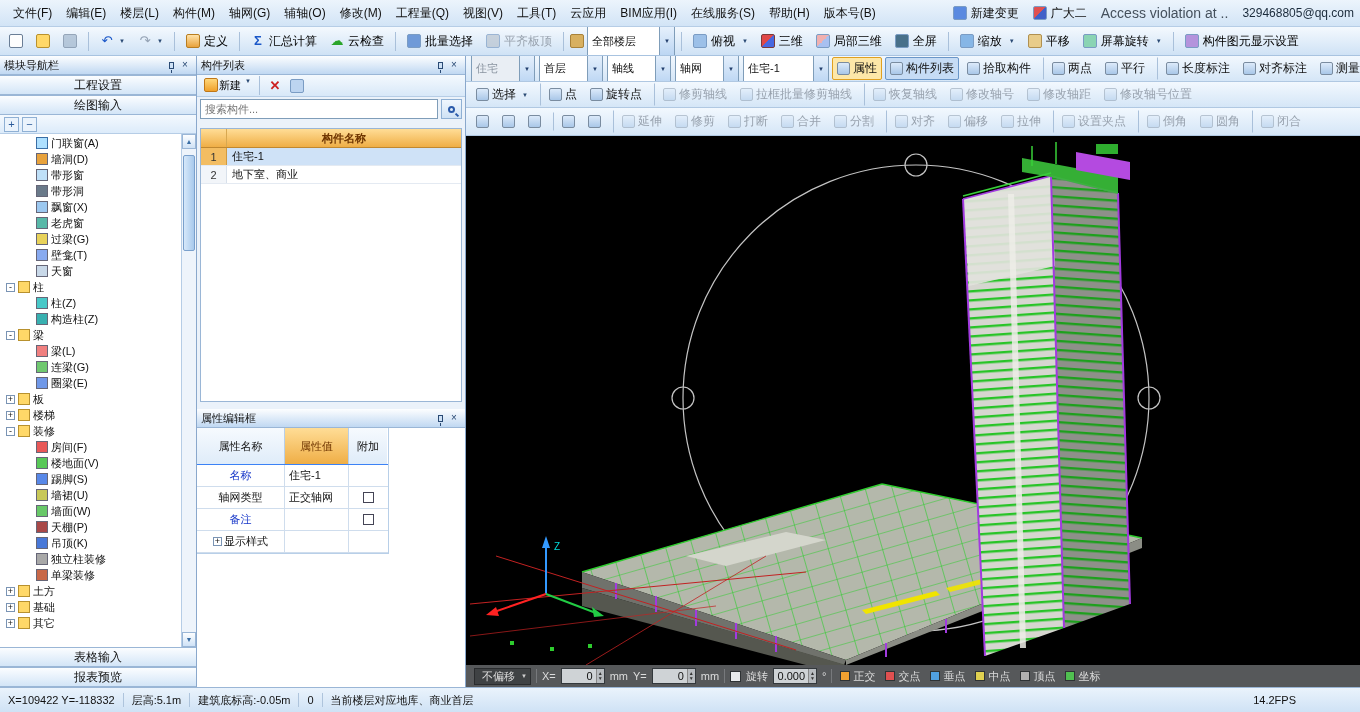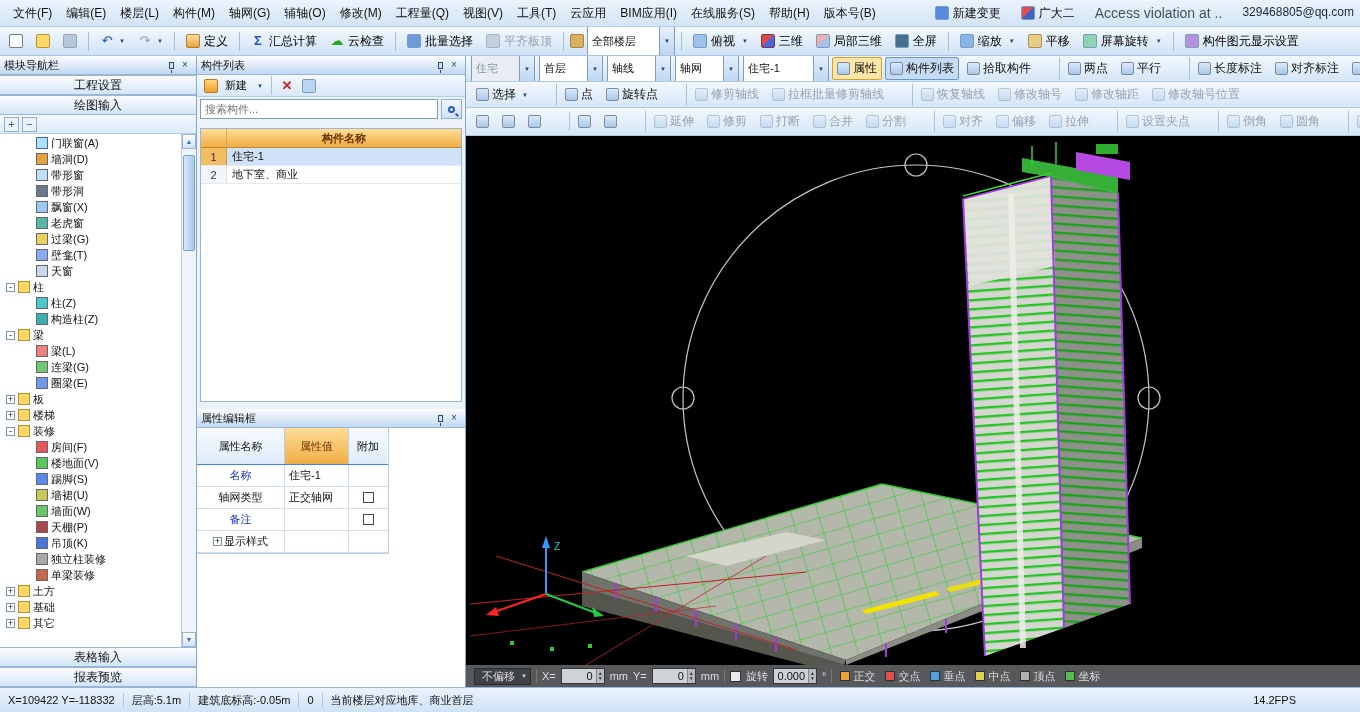--- a/index.html
+++ b/index.html
@@ -4,21 +4,21 @@
 <style>
   *{margin:0;padding:0;box-sizing:border-box}
   html,body{width:1360px;height:712px;overflow:hidden}
   body{font-family:"Liberation Sans","DejaVu Sans",sans-serif;font-size:12px;background:#d6e7f8;color:#111}
   .app{width:1360px;height:712px;display:flex;flex-direction:column;position:relative}
 
   
   .menubar{height:27px;display:flex;align-items:center;background:linear-gradient(#ecf4fc,#d2e4f6);border-bottom:1px solid #b6cde6;padding:0 6px}
   .menu-list{display:flex;list-style:none;align-items:center}
   .menu-item{padding:3px 7px;white-space:nowrap;cursor:default}
-  .menubar-right{margin-left:auto;display:flex;align-items:flex-start;gap:20px}
+  .menubar-right{margin-left:auto;display:flex;align-items:center;gap:14px}
   .menu-extra{display:flex;align-items:center;gap:4px;white-space:nowrap}
   .notice{color:#45505c;font-size:14px}
   .account{color:#1a2a3a}
 
   
   .toolbar-top{height:29px;display:flex;align-items:center;background:linear-gradient(#f4f9fe,#cfe2f5);border-bottom:1px solid #a8c3e0;padding:0 4px;gap:3px;overflow:hidden}
   .tb-sep{width:1px;height:19px;background:#a9c0da;margin:0 3px;flex:none}
   .tb-btn,.tb-ibtn{display:flex;align-items:center;gap:4px;padding:2px 4px;border:1px solid transparent;border-radius:2px;background:transparent;font:inherit;white-space:nowrap;cursor:default}
   .tb-btn.disabled,.tool-item.disabled{color:#98a2ae}
   .bicon{display:inline-block;width:14px;height:14px;background:linear-gradient(#dceafa,#a9c7e8);border:1px solid #7a9cc4;border-radius:2px;flex:none;position:relative;text-align:center;font-size:11px;line-height:13px}
@@ -137,21 +137,21 @@
   .column-finish-icon{background:#a8a8a8}
   .beam-finish-icon{background:#c86848}
   .scrollbar{width:15px;flex:none;display:flex;flex-direction:column;background:#eef4fb;border-left:1px solid #b6cde6}
   .sb-arrow{height:15px;flex:none;display:flex;align-items:center;justify-content:center;font-size:7px;color:#3a6ea5;background:linear-gradient(#fdfeff,#cfe2f6);border:1px solid #9ab6d6}
   .sb-track{flex:1;position:relative}
   .sb-thumb{position:absolute;top:6px;left:1px;right:1px;height:96px;background:linear-gradient(90deg,#d6e8fa,#a8c9ec);border:1px solid #7aa0cc;border-radius:2px}
 
   
   .middle-panel{width:269px;flex:none;display:flex;flex-direction:column;background:#ebf2fa;border-right:1px solid #8aa8cc}
   .comp-toolbar{height:22px;flex:none;display:flex;align-items:center;gap:2px;padding:0 4px;background:linear-gradient(#f4f9fe,#d8e8f8);border-bottom:1px solid #b6cde6}
-  .ct-btn{display:flex;align-items:center;gap:7px;padding:1px 3px;font-size:11px;background:none;border:none;font-family:Liberation Sans, sans-serif}
+  .ct-btn{display:flex;align-items:flex-start;gap:1px;padding:1px 3px;font-size:11px;background:none;border:none;font-family:Liberation Sans, sans-serif}
   .search-row{height:24px;flex:none;display:flex;align-items:center;gap:3px;padding:2px 3px}
   .search-input{flex:1;height:20px;border:1px solid #7f9db9;padding:0 4px;font-size:11px;font-family:inherit}
   .search-btn{width:21px;height:20px;border:1px solid #8fb0d4;background:linear-gradient(#f0f7fe,#cfe2f5);display:flex;align-items:center;justify-content:center}
   .mag{width:7px;height:7px;border:2px solid #2a5aaa;border-radius:50%;position:relative}
   .mag::after{content:"";position:absolute;width:4px;height:2px;background:#2a5aaa;transform:rotate(45deg);left:5px;top:6px}
   .comp-table{flex:1;min-height:0;margin:7px 3px;background:#fff;border:1px solid #9ab6d6;display:flex;flex-direction:column;overflow:hidden}
   .comp-header{height:19px;flex:none;display:flex;background:linear-gradient(#ffdd96,#efae46);border-bottom:1px solid #c08830;color:#6e3400;font-weight:bold;font-size:11px}
   .comp-index-h{width:26px;border-right:1px solid #d8a850}
   .comp-name-h{flex:1;display:flex;align-items:center;justify-content:center}
   .comp-row{height:18px;flex:none;display:flex;border-bottom:1px solid #e4eaf2;font-size:11px}
@@ -178,21 +178,21 @@
   
   .main-area{flex:1;min-width:0;display:flex;flex-direction:column}
   .row-toolbar{display:flex;align-items:center;gap:3px;padding:0 5px;background:linear-gradient(#f2f8fe,#d5e6f7);border-bottom:1px solid #b0c8e2;overflow:hidden}
   .ctx-toolbar{height:26px}
   .axis-toolbar{height:26px}
   .mod-toolbar{height:28px}
   .tool-item{display:flex;align-items:center;gap:3px;padding:2px 4px;white-space:nowrap;border:1px solid transparent;border-radius:2px}
   .tool-item .lbl:empty{display:none}
   .tbi{display:inline-block;width:13px;height:13px;flex:none;border:1px solid #7a8ca0;border-radius:2px;background:linear-gradient(#dceafa,#a9c7e8)}
   .tool-item.disabled .tbi{opacity:.45}
-  .sep-before{border-left:1px solid #a9c0da;border-radius:0;margin-left:20px;padding-left:8px}
+  .sep-before{border-left:1px solid #a9c0da;border-radius:0;margin-left:4px;padding-left:8px}
   .checked-orange{background:#fde7a8;border:1px solid #e0a020}
   .checked-blue{background:#c6dcf5;border:1px solid #6a96c8}
   .ctx-combo{width:64px}
   .ctx-combo.wide{width:86px}
   .disabled-combo{background:#e9eef4}
   .disabled-combo .combo-text{color:#8a94a0}
 
   .viewport{flex:1;min-height:0;position:relative;background:#000}
   .viewport svg{position:absolute;inset:0;width:100%;height:100%}
 

